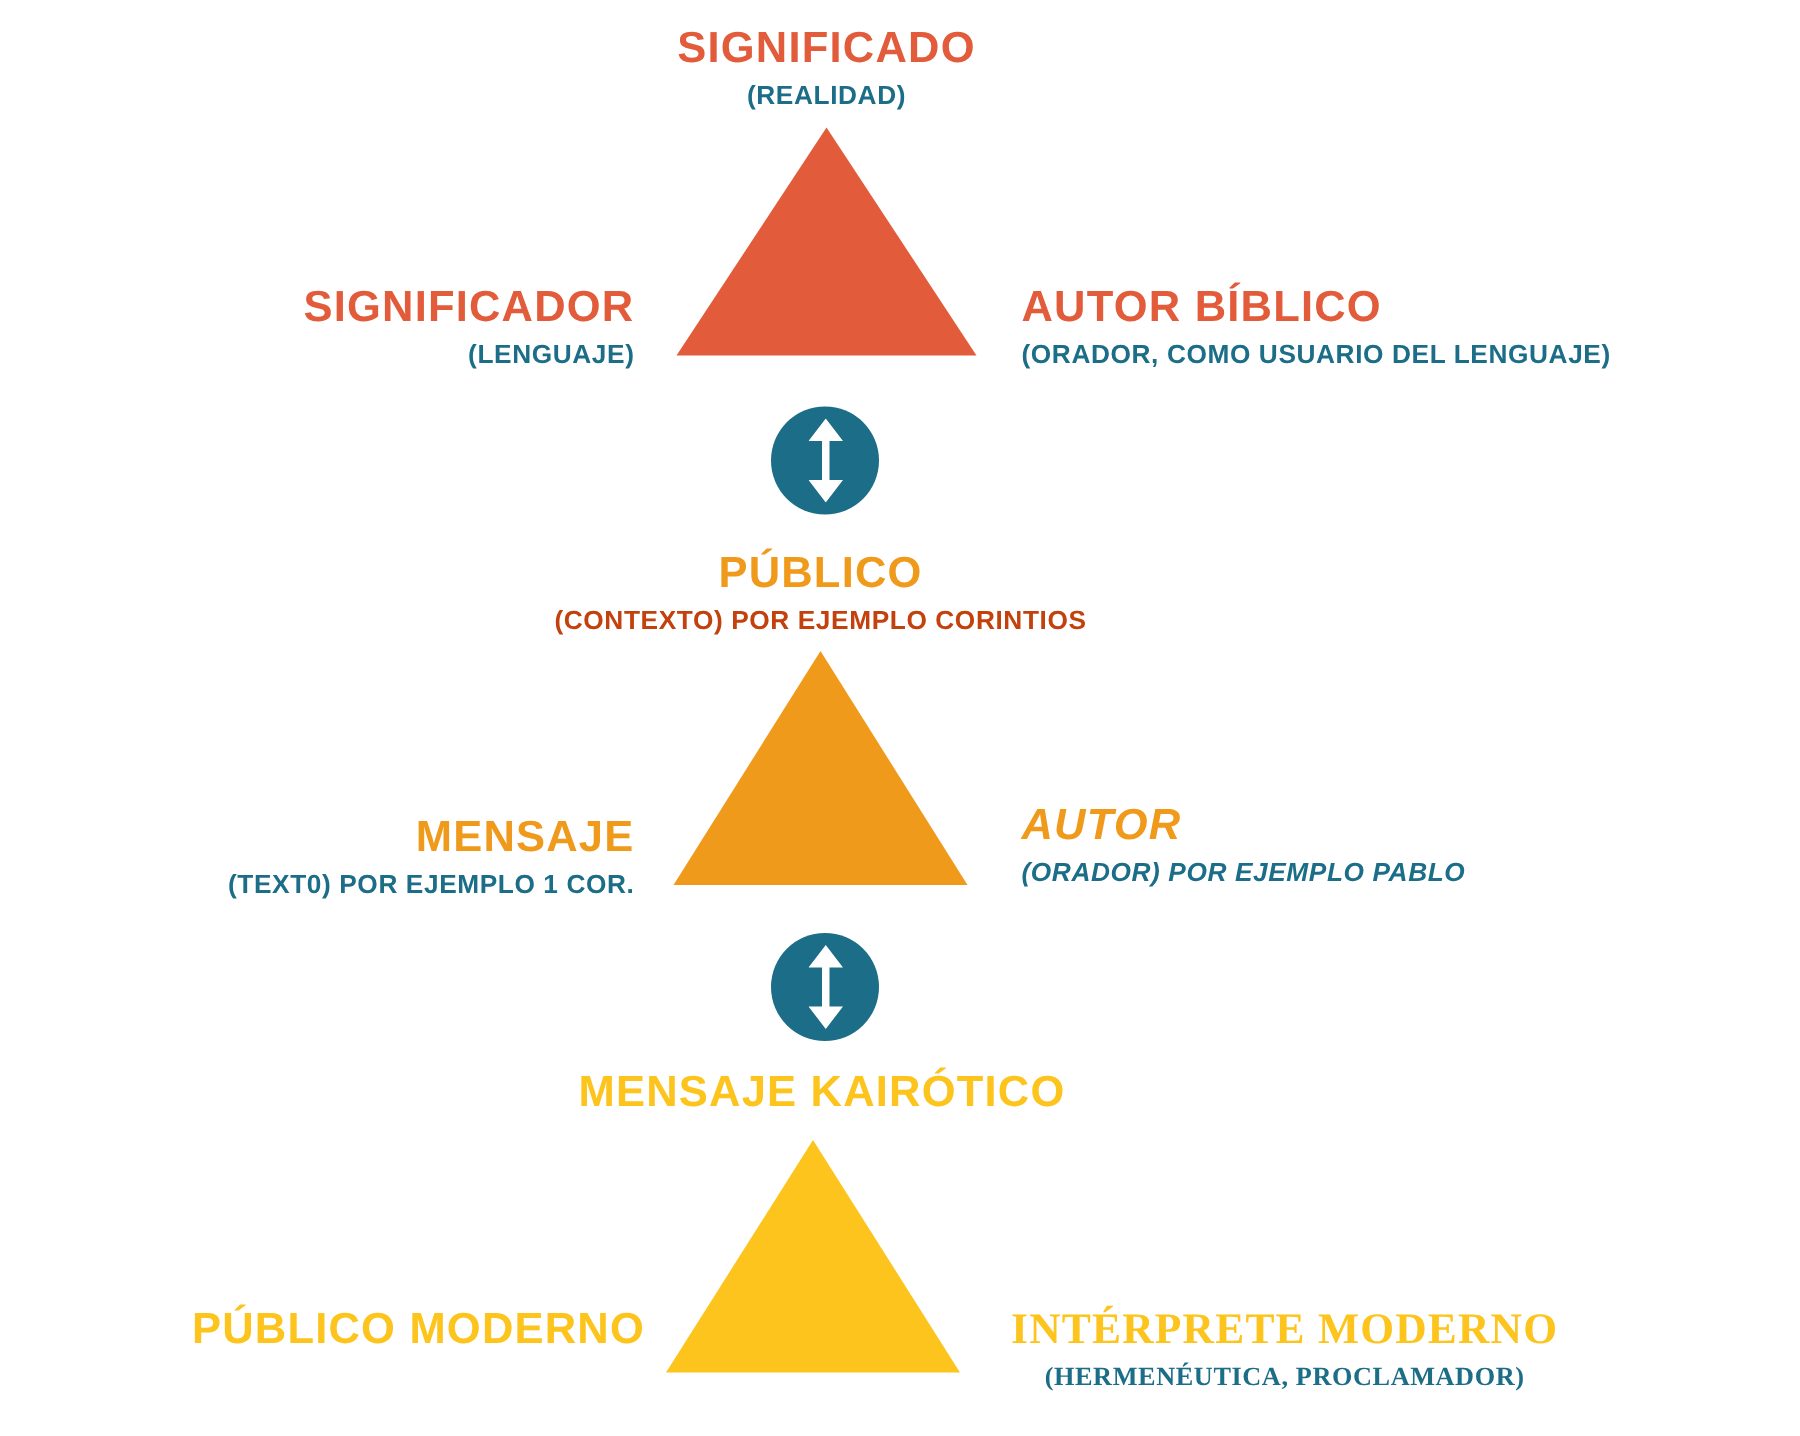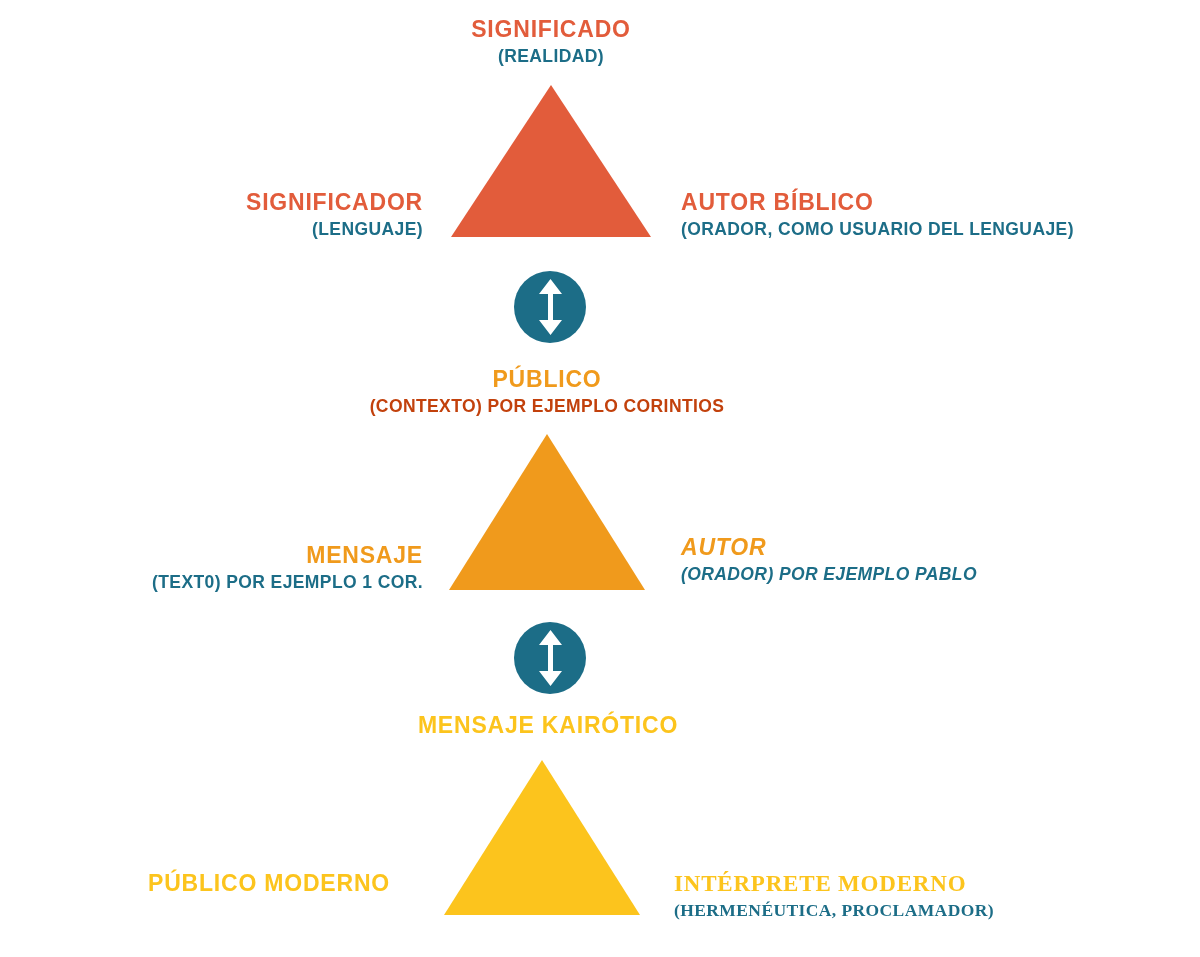--- a/index.html
+++ b/index.html
@@ -8,21 +8,21 @@
     width: 1200px;
     height: 957px;
     background: #ffffff;
     overflow: hidden;
     font-family: "Liberation Sans", "DejaVu Sans", sans-serif;
   }
   .label { position: absolute; white-space: nowrap; }
   .label.center { transform: translateX(-50%); text-align: center; }
   .label.right-align { text-align: right; }
   .title {
-    font-size: 23px;
+    font-size: 29px;
     font-weight: bold;
     letter-spacing: 0.8px;
     line-height: 1.1;
   }
   .subtitle {
     font-size: 17.5px;
     font-weight: 600;
     letter-spacing: 0.4px;
     line-height: 1.15;
     margin-top: 4px;
@@ -97,21 +97,21 @@
       <path d="M11.5 0 L0 15 L9 15 L9 41 L0 41 L11.5 56 L23 41 L14 41 L14 15 L23 15 Z"></path>
     </svg>
   </div>
 
   <div class="label center" style="left:548px; top:713px;">
     <div class="title" style="color: rgb(252, 196, 29);">MENSAJE KAIRÓTICO</div>
   </div>
 
   <div class="tri" style="left: 444px; top: 760px; border-left-width: 98px; border-right-width: 98px; border-bottom-width: 155px; border-bottom-color: rgb(252, 196, 29);"></div>
 
-  <div class="label right-align" style="right:810px; top:871px;">
+  <div class="label right-align" style="right:770px; top:871px;">
     <div class="title" style="color: rgb(252, 196, 29);">PÚBLICO MODERNO</div>
   </div>
 
   <div class="label" style="left:674px; top:871px;font-family:Liberation Serif, serif;">
     <div class="title" style="color: rgb(252, 196, 29);">INTÉRPRETE MODERNO</div>
     <div class="subtitle" style="color: rgb(28, 109, 135); text-align: center;">(HERMENÉUTICA, PROCLAMADOR)</div>
   </div>
 
 </div>
 

